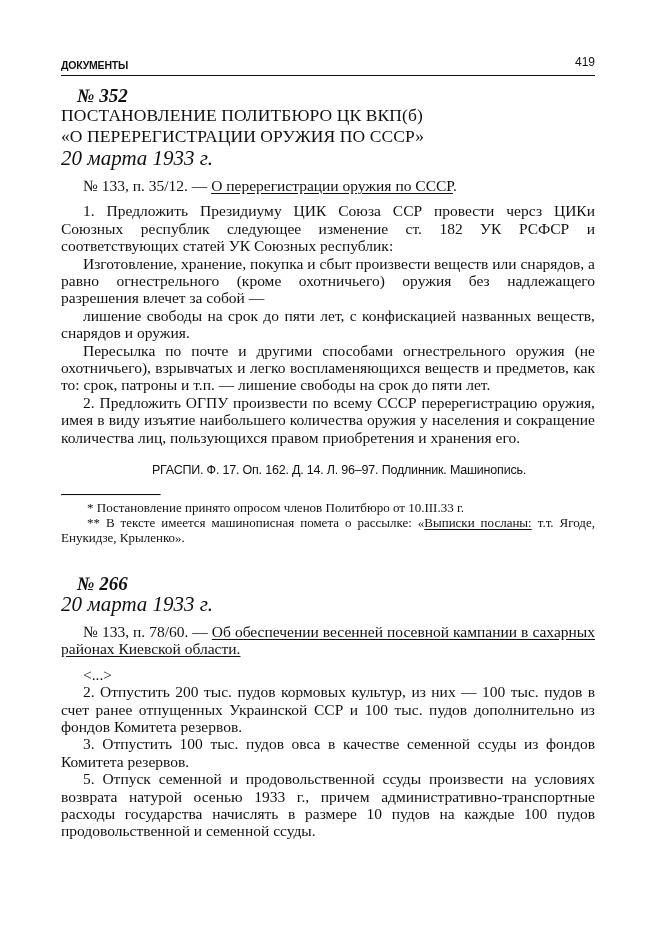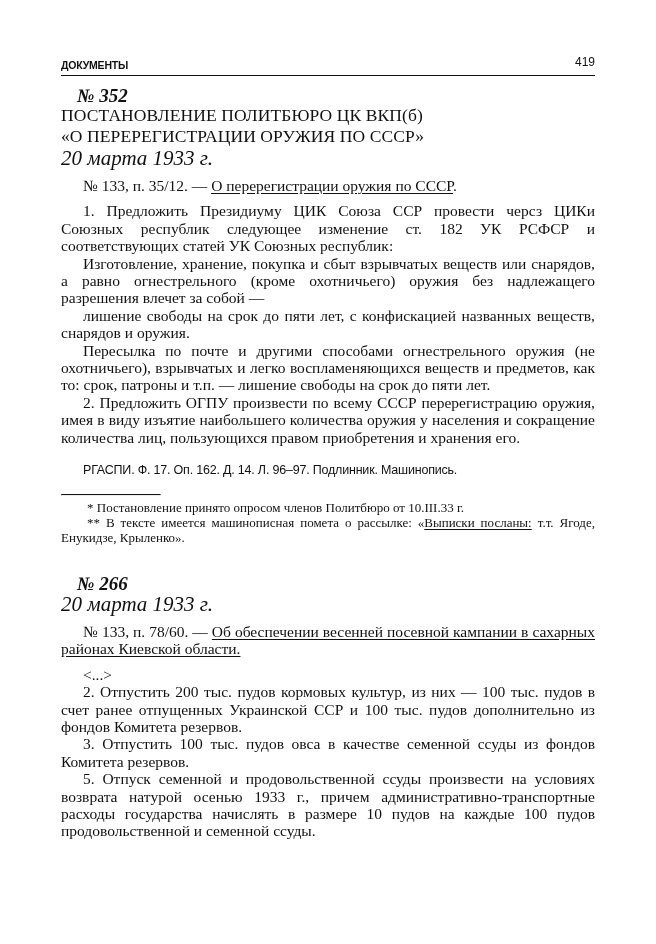--- a/index.html
+++ b/index.html
@@ -43,21 +43,21 @@
     font-size: 15.5px; line-height: 17.4px;
     text-align: justify;
   }
   .body-text p { margin: 0; text-indent: 22px; }
   .ref-line { margin-top: 10px !important; }
   .u { text-decoration: underline; text-underline-offset: 2px; }
   .gap8 { margin-top: 8px !important; }
   .source {
     font-family: "Liberation Sans", "DejaVu Sans", sans-serif;
     font-size: 12.5px; line-height: 16px;
-    padding-left: 22px; letter-spacing: -0.2px;
+    padding-left: 22px; letter-spacing: -0.2px; text-align: center;
   }
   .fn-rule { width: 98px; border-top: 1.5px solid #111; margin: 0; }
   .footnotes {
     font-size: 13px; line-height: 15px;
     text-align: justify;
   }
   .footnotes p { margin: 0; text-indent: 26px; }
 </style>
 </head>
 <body>
@@ -73,21 +73,21 @@
     <div class="doc-num">№ 352</div>
     <div class="doc-title">
       <div>ПОСТАНОВЛЕНИЕ ПОЛИТБЮРО ЦК ВКП(б)</div>
       <div>«О ПЕРЕРЕГИСТРАЦИИ ОРУЖИЯ ПО СССР»</div>
     </div>
     <div class="doc-date">20 марта 1933 г.</div>
 
     <div class="body-text">
       <p class="ref-line"><span>№ 133, п. 35/12. — </span><span class="u">О перерегистрации оружия по СССР</span><span>.</span></p>
       <p class="gap8">1. Предложить Президиуму ЦИК Союза ССР провести черсз ЦИКи Союзных республик следующее изменение ст. 182 УК РСФСР и соответствующих статей УК Союзных республик:</p>
-      <p>Изготовление, хранение, покупка и сбыт взрывчатых веществ или снарядов, а равно огнестрельного (кроме охотничьего) оружия без надлежащего разрешения влечет за собой —</p>
+      <p>Изготовление, хранение, покупка и сбыт произвести веществ или снарядов, а равно огнестрельного (кроме охотничьего) оружия без надлежащего разрешения влечет за собой —</p>
       <p>лишение свободы на срок до пяти лет, с конфискацией названных веществ, снарядов и оружия.</p>
       <p>Пересылка по почте и другими способами огнестрельного оружия (не охотничьего), взрывчатых и легко воспламеняющихся веществ и предметов, как то: срок, патроны и т.п. — лишение свободы на срок до пяти лет.</p>
       <p>2. Предложить ОГПУ произвести по всему СССР перерегистрацию оружия, имея в виду изъятие наибольшего количества оружия у населения и сокращение количества лиц, пользующихся правом приобретения и хранения его.</p>
     </div>
 
     <div class="source" style="margin-top:16px;">РГАСПИ. Ф. 17. Оп. 162. Д. 14. Л. 96–97. Подлинник. Машинопись.</div>
 
     <div style="margin-top:16px;">
       <hr class="fn-rule">
       <div class="footnotes" style="margin-top:4px;">

